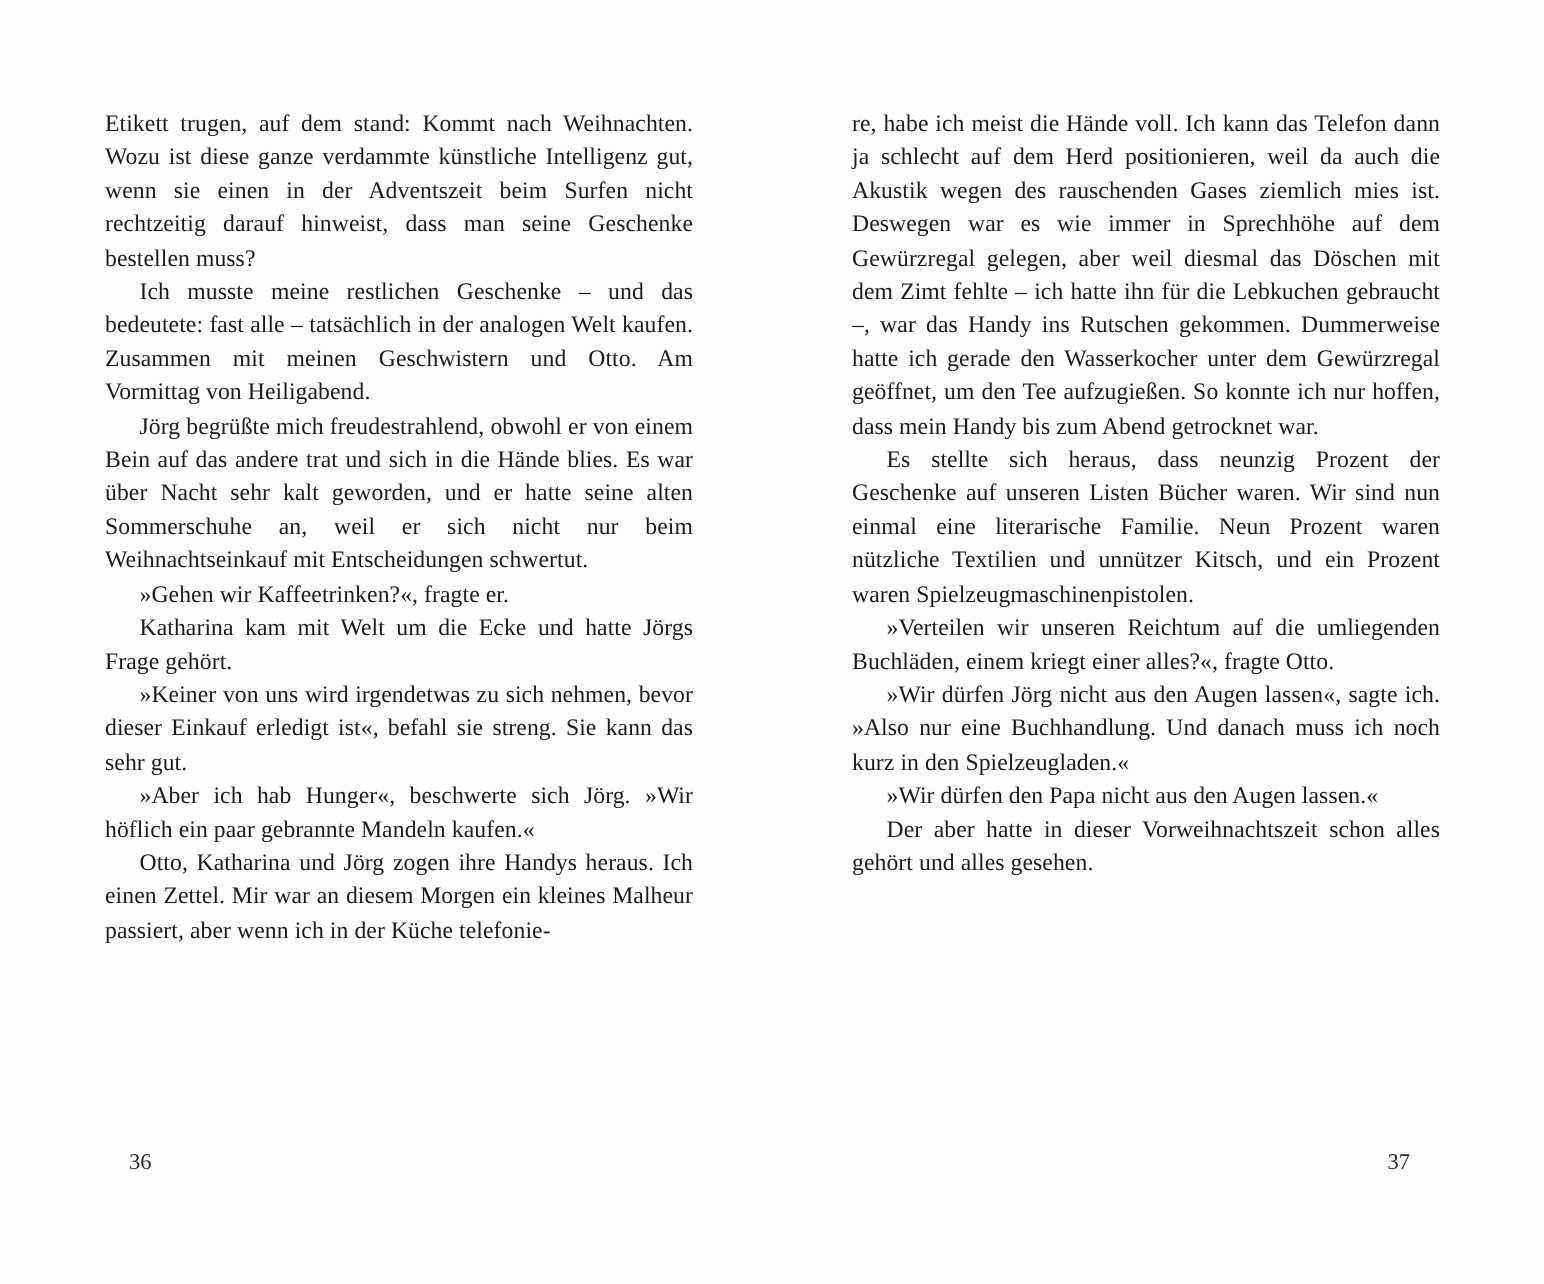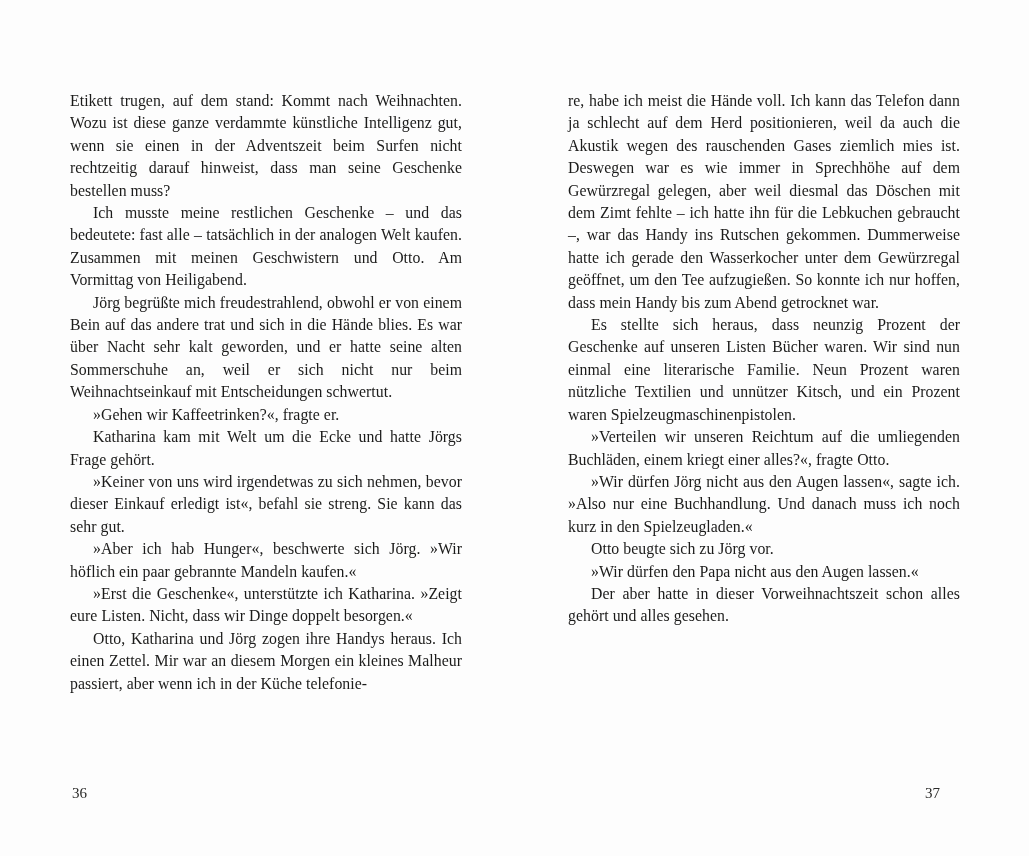--- a/index.html
+++ b/index.html
@@ -16,21 +16,20 @@
   }
   .spread {
     position: relative;
     width: 1029px;
     height: 856px;
   }
   .page {
     position: absolute;
     top: 0;
     height: 620px;
-    margin-top: 18px;
   }
   .page.left  { left: 70px;  width: 392px; }
   .page.right { left: 568px; width: 392px; }
   .text-block {
     margin-top: 72px;
     text-align: justify;
     font-size: 15.8px;
     line-height: 22.4px;
     letter-spacing: 0.05px;
     hyphens: auto;
@@ -38,49 +37,47 @@
   }
   .para { text-indent: 23px; }
   .para.no-indent { text-indent: 0; }
   .para.section-start { margin-top: 23px; }
   .page-number {
     position: absolute;
     top: 767px;
     font-size: 15px;
     color: #2a2a28;
   }
-  .page.left  .page-number { left: 2px; }
+  .page.left  .page-number { left: 16px; }
   .page.right .page-number { right: 20px; }
 </style>
 </head>
 <body>
 
 <div class="spread">
 
   <div class="page left" lang="de">
     <div class="text-block">
       <p class="para no-indent">Etikett trugen, auf dem stand: Kommt nach Weihnachten. Wozu ist diese ganze verdammte künstliche Intelligenz gut, wenn sie einen in der Adventszeit beim Surfen nicht rechtzeitig darauf hinweist, dass man seine Geschenke bestellen muss?</p>
       <p class="para">Ich musste meine restlichen Geschenke – und das bedeutete: fast alle – tatsächlich in der analogen Welt kaufen. Zusammen mit meinen Geschwistern und Otto. Am Vormittag von Heiligabend.</p>
       <p class="para">Jörg begrüßte mich freudestrahlend, obwohl er von einem Bein auf das andere trat und sich in die Hände blies. Es war über Nacht sehr kalt geworden, und er hatte seine alten Sommerschuhe an, weil er sich nicht nur beim Weihnachtseinkauf mit Entscheidungen schwertut.</p>
       <p class="para">»Gehen wir Kaffeetrinken?«, fragte er.</p>
       <p class="para">Katharina kam mit Welt um die Ecke und hatte Jörgs Frage gehört.</p>
       <p class="para">»Keiner von uns wird irgendetwas zu sich nehmen, bevor dieser Einkauf erledigt ist«, befahl sie streng. Sie kann das sehr gut.</p>
       <p class="para">»Aber ich hab Hunger«, beschwerte sich Jörg. »Wir höflich ein paar gebrannte Mandeln kaufen.«</p>
-      <p class="para">»Erst die Geschenke«, unterstützte ich Katharina. »Zeigt eure Listen. Nicht, dass wir Dinge doppelt besorgen.«</p>
       <p class="para">Otto, Katharina und Jörg zogen ihre Handys heraus. Ich einen Zettel. Mir war an diesem Morgen ein kleines Malheur passiert, aber wenn ich in der Küche telefonie-</p>
     </div>
     <div class="page-number">36</div>
   </div>
 
   <div class="page right" lang="de">
     <div class="text-block">
       <p class="para no-indent">re, habe ich meist die Hände voll. Ich kann das Telefon dann ja schlecht auf dem Herd positionieren, weil da auch die Akustik wegen des rauschenden Gases ziemlich mies ist. Deswegen war es wie immer in Sprechhöhe auf dem Gewürzregal gelegen, aber weil diesmal das Döschen mit dem Zimt fehlte – ich hatte ihn für die Lebkuchen gebraucht –, war das Handy ins Rutschen gekommen. Dummerweise hatte ich gerade den Wasserkocher unter dem Gewürzregal geöffnet, um den Tee aufzugießen. So konnte ich nur hoffen, dass mein Handy bis zum Abend getrocknet war.</p>
       <p class="para">Es stellte sich heraus, dass neunzig Prozent der Geschenke auf unseren Listen Bücher waren. Wir sind nun einmal eine literarische Familie. Neun Prozent waren nützliche Textilien und unnützer Kitsch, und ein Prozent waren Spielzeugmaschinenpistolen.</p>
       <p class="para">»Verteilen wir unseren Reichtum auf die umliegenden Buchläden, einem kriegt einer alles?«, fragte Otto.</p>
       <p class="para">»Wir dürfen Jörg nicht aus den Augen lassen«, sagte ich. »Also nur eine Buchhandlung. Und danach muss ich noch kurz in den Spielzeugladen.«</p>
-      <p class="para">Otto beugte sich zu Jörg vor.</p>
       <p class="para">»Wir dürfen den Papa nicht aus den Augen lassen.«</p>
       <p class="para">Der aber hatte in dieser Vorweihnachtszeit schon alles gehört und alles gesehen.</p>
     </div>
     <div class="page-number">37</div>
   </div>
 
 </div>
 
 </body></html>

